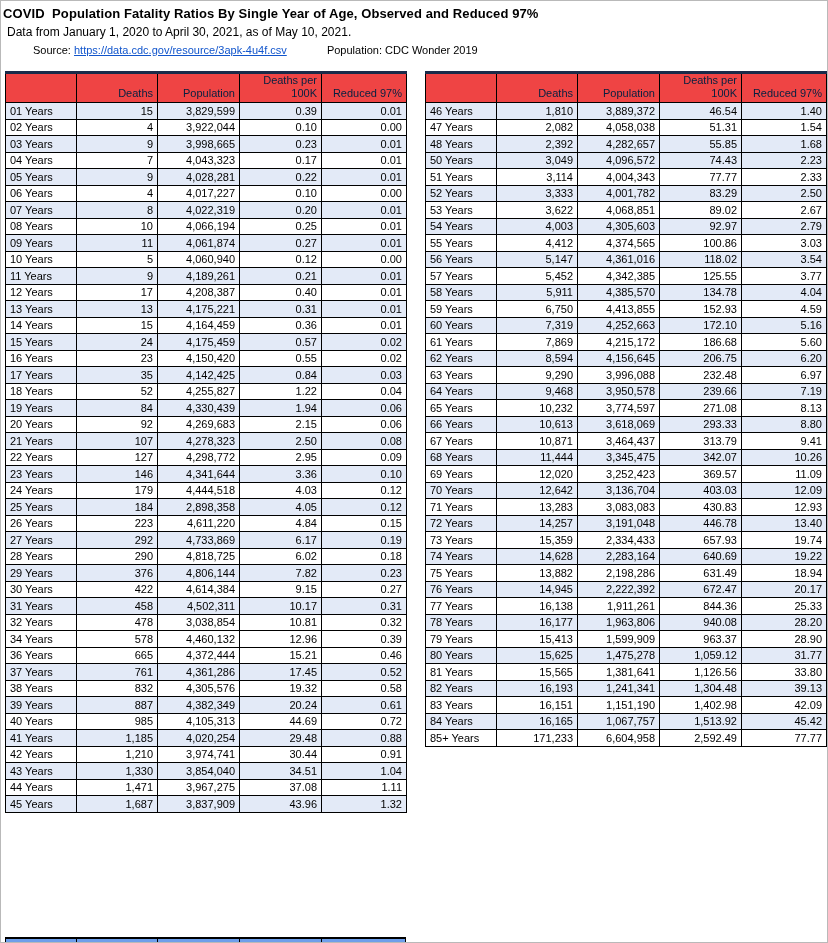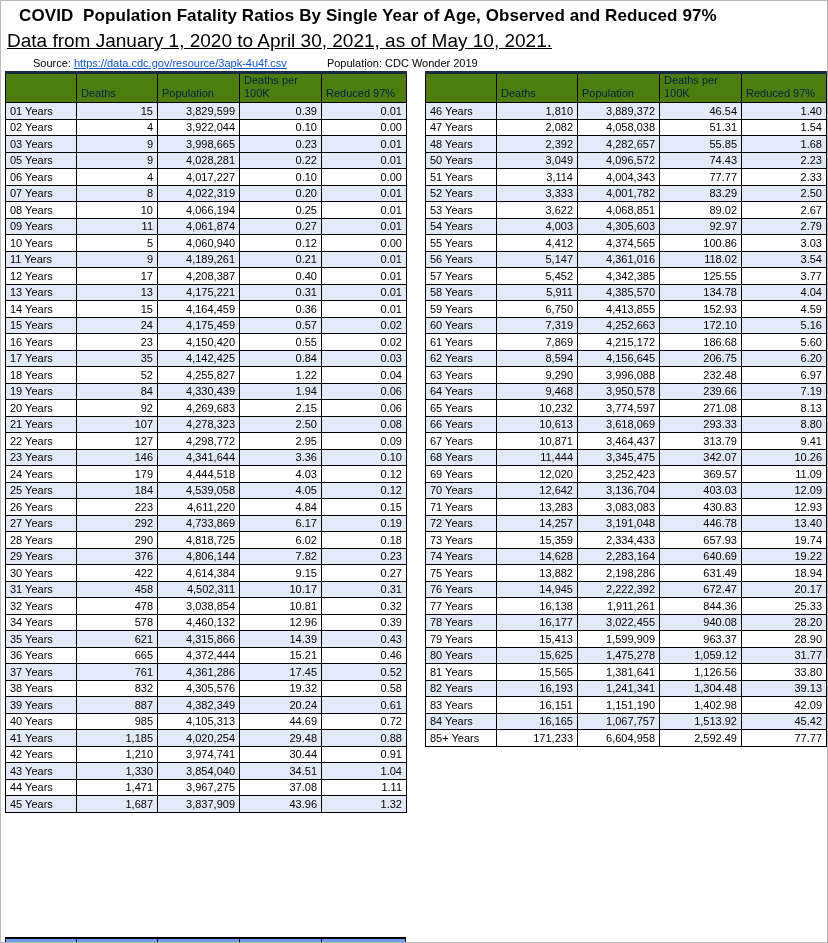--- a/index.html
+++ b/index.html
@@ -7,29 +7,28 @@
   body {
     width: 828px; height: 943px;
     background: #ffffff;
     border: 1px solid #b9b9b9;
     font-family: "Liberation Sans", sans-serif;
     color: #000;
     position: relative;
     overflow: hidden;
   }
   .page-title {
-    font-size: 17px; font-weight: bold;
-    padding: 5px 6px 0 18px;
+    font-size: 13px; font-weight: bold;
+    padding: 5px 6px 0 2px;
     white-space: pre;
     letter-spacing: 0.1px;
   }
   .page-subtitle {
-    font-size: 19px;
+    font-size: 12px;
     padding: 4px 6px 0 6px;
-    text-decoration: underline;
   }
   .source-line {
     font-size: 11px;
     padding: 5px 6px 0 32px;
   }
   .source-line .gap { display:inline-block; width: 34px; }
   a.src-link { color: #1155cc; text-decoration: underline; }
 
   .tables-wrap { position: absolute; top: 70px; left: 0; }
   .tbl { position: absolute; top: 0; }
@@ -48,23 +47,23 @@
   col.c2 { width: 82px; }
   col.c3 { width: 82px; }
   col.c4 { width: 85px; }
   th, td {
     border: 1.5px solid #000;
     padding: 0 4px;
     overflow: hidden;
     white-space: nowrap;
   }
   thead th {
-    background: #4d7c0f;
+    background: #ef4444;
     font-weight: normal;
-    text-align: left;
+    text-align: right;
     vertical-align: bottom;
     height: 29px;
     white-space: normal;
     line-height: 13px;
     padding-bottom: 2px;
     color: #062040;
   }
   tbody td { height: 16.5px; line-height: 14px; }
   td.num { text-align: right; }
   td.age { text-align: left; }
@@ -133,20 +132,27 @@
           <td class="num">0.10</td>
           <td class="num">0.00</td>
         </tr>
         <tr class="band">
           <td class="age">03 Years</td>
           <td class="num">9</td>
           <td class="num">3,998,665</td>
           <td class="num">0.23</td>
           <td class="num">0.01</td>
         </tr>
+        <tr>
+          <td class="age">04 Years</td>
+          <td class="num">7</td>
+          <td class="num">4,043,323</td>
+          <td class="num">0.17</td>
+          <td class="num">0.01</td>
+        </tr>
         <tr class="band">
           <td class="age">05 Years</td>
           <td class="num">9</td>
           <td class="num">4,028,281</td>
           <td class="num">0.22</td>
           <td class="num">0.01</td>
         </tr>
         <tr>
           <td class="age">06 Years</td>
           <td class="num">4</td>
@@ -276,21 +282,21 @@
         <tr>
           <td class="age">24 Years</td>
           <td class="num">179</td>
           <td class="num">4,444,518</td>
           <td class="num">4.03</td>
           <td class="num">0.12</td>
         </tr>
         <tr class="band">
           <td class="age">25 Years</td>
           <td class="num">184</td>
-          <td class="num">4,539,058</td>
+          <td class="num">2,898,358</td>
           <td class="num">4.05</td>
           <td class="num">0.12</td>
         </tr>
         <tr>
           <td class="age">26 Years</td>
           <td class="num">223</td>
           <td class="num">4,611,220</td>
           <td class="num">4.84</td>
           <td class="num">0.15</td>
         </tr>
@@ -335,27 +341,20 @@
           <td class="num">3,038,854</td>
           <td class="num">10.81</td>
           <td class="num">0.32</td>
         </tr>
         <tr>
           <td class="age">34 Years</td>
           <td class="num">578</td>
           <td class="num">4,460,132</td>
           <td class="num">12.96</td>
           <td class="num">0.39</td>
-        </tr>
-        <tr class="band">
-          <td class="age">35 Years</td>
-          <td class="num">621</td>
-          <td class="num">4,315,866</td>
-          <td class="num">14.39</td>
-          <td class="num">0.43</td>
         </tr>
         <tr>
           <td class="age">36 Years</td>
           <td class="num">665</td>
           <td class="num">4,372,444</td>
           <td class="num">15.21</td>
           <td class="num">0.46</td>
         </tr>
         <tr class="band">
           <td class="age">37 Years</td>
@@ -654,21 +653,21 @@
         <tr>
           <td class="age">77 Years</td>
           <td class="num">16,138</td>
           <td class="num">1,911,261</td>
           <td class="num">844.36</td>
           <td class="num">25.33</td>
         </tr>
         <tr class="band">
           <td class="age">78 Years</td>
           <td class="num">16,177</td>
-          <td class="num">3,022,455</td>
+          <td class="num">1,963,806</td>
           <td class="num">940.08</td>
           <td class="num">28.20</td>
         </tr>
         <tr>
           <td class="age">79 Years</td>
           <td class="num">15,413</td>
           <td class="num">1,599,909</td>
           <td class="num">963.37</td>
           <td class="num">28.90</td>
         </tr>

